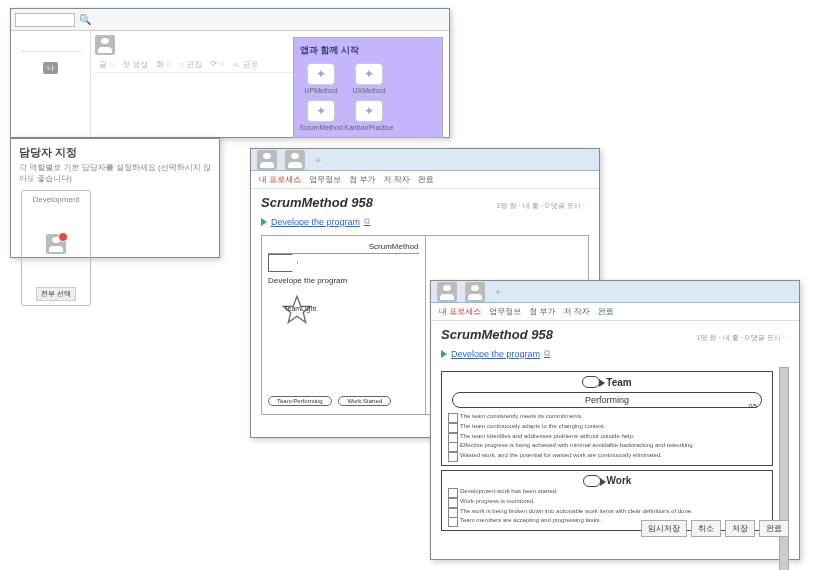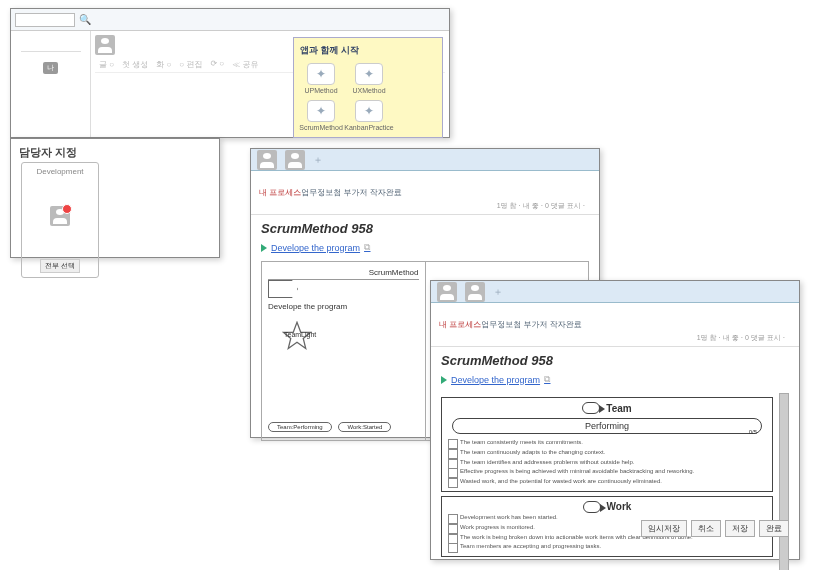--- a/index.html
+++ b/index.html
@@ -14,40 +14,40 @@
   .topbar { height: 22px; border-bottom: 1px solid #ccc; background:#f4f7fa; display:flex; align-items:center; padding:0 4px; gap:4px; }
   .url-input { width: 60px; height: 14px; border:1px solid #bbb; background:#fff; }
   .top-body { display:flex; height: calc(100% - 22px); }
   .top-side { width:80px; border-right:1px solid #ddd; display:flex; flex-direction:column; align-items:center; padding-top:20px; gap:10px;}
   .tag { background:#999; color:#fff; font-size:7px; padding:1px 4px; border-radius:2px;}
   .top-main { flex:1; position:relative; padding:4px; }
   .user-icon { width:20px; height:20px; background:#bbb; border-radius:2px; display:inline-block; position:relative;}
   .user-icon::before { content:""; position:absolute; top:3px; left:6px; width:8px; height:6px; background:#fff; border-radius:50%;}
   .user-icon::after { content:""; position:absolute; bottom:2px; left:3px; width:14px; height:6px; background:#fff; border-radius:4px 4px 0 0;}
   .toolbar-disabled { color:#bbb; font-size:8px; display:flex; gap:8px; padding:2px 4px; border-bottom:1px solid #eee;}
-  .apps-panel { position:absolute; right:6px; top:6px; width:150px; border:1px solid #aac; background:#fef9c3; padding:6px;}
+  .apps-panel { position:absolute; right:6px; top:6px; width:150px; border:1px solid #aac; background:#c4b5fd; padding:6px;}
   .apps-title { font-size:9px; font-weight:bold; margin-bottom:6px; color:#346;}
   .apps-row { display:flex; gap:6px; flex-wrap:wrap;}
   .app-item { width:42px; display:flex; flex-direction:column; align-items:center; font-size:7px; color:#666;}
   .app-icon { width:28px; height:22px; border:1px solid #ccc; border-radius:4px; background:#fff; display:flex; align-items:center; justify-content:center; margin-bottom:2px;}
   .star { font-size:12px; color:#9ab;}
 
   
   .dlg-title { font-size:11px; font-weight:bold; padding:6px 8px 2px; color:#444;}
   .dlg-sub { font-size:8px; color:#888; padding:0 8px 6px;}
   .dlg-body { display:flex; gap:10px; padding:0 10px;}
-  .role-card { width:78px; border:1px solid #bbb; border-radius:3px; padding:4px; display:flex; flex-direction:column; align-items:center;gap:27px;}
+  .role-card { width:70px; border:1px solid #bbb; border-radius:3px; padding:4px; display:flex; flex-direction:column; align-items:center;gap:27px;}
   .role-label { font-size:8px; color:#888; margin-bottom:3px;}
   .badge { position:relative;}
   .badge-dot { position:absolute; top:-2px; right:-2px; width:10px; height:10px; background:#e44; border-radius:50%; border:1px solid #fff;}
   .role-btn { font-size:7px; background:#eee; border:1px solid #ccc; padding:1px 4px; margin-top:4px;}
 
   
   .mid-header { height:22px; background:#dce9f5; border-bottom:1px solid #9bc; display:flex; align-items:center; gap:8px; padding:0 6px;}
-  .mid-tabs { font-size:8px; color:#567; display:flex; padding:16px 8px; border-bottom:1px solid #ddd;}
+  .mid-tabs { font-size:8px; color:#567; display:flex; gap:8px; padding:3px 8px; border-bottom:1px solid #ddd;}
   .mid-tabs .active { color:#b33; }
   .mid-title { font-size:13px; font-weight:bold; padding:6px 10px;font-style:italic;}
   .mid-link { font-size:9px; color:#36c; text-decoration:underline; padding:0 10px 4px; display:flex; align-items:center; gap:4px;}
   .tri { width:0; height:0; border-left:6px solid #3a7; border-top:4px solid transparent; border-bottom:4px solid transparent; display:inline-block;}
   .diagram { display:flex; border:1px solid #aaa; margin:4px 10px 10px; height:180px;}
   .dg-left { flex:1; border-right:1px solid #aaa; padding:6px; position:relative;}
   .dg-right { flex:1; padding:6px; font-size:8px;}
   .hex { width:30px; height:18px; border:1px solid #666; background:#fff; clip-path: polygon(0 0,80% 0,100% 50%,80% 100%,0 100%);}
   .act-label { font-size:8px; margin:4px 0}
   .chip { display:inline-block; border:1px solid #666; border-radius:10px; padding:1px 8px; font-size:8px; margin:2px;}
@@ -122,20 +122,21 @@
               <span>KanbanPractice</span>
             </div>
         </div>
       </div>
     </div>
   </div>
 </div>
 
 <div class="window win-dlg">
   <div class="dlg-title">담당자 지정</div>
+  <div class="dlg-sub">각 역할별로 기본 담당자를 설정하세요 (선택하시지 않아도 좋습니다)</div>
   <div class="dlg-body">
     <div class="role-card">
       <div class="role-label">Development</div>
       <div class="badge"><span class="user-icon"></span><span class="badge-dot"></span></div>
       <div class="role-btn">전부 선택</div>
     </div>
   </div>
 </div>
 
 <div class="window win-mid">

